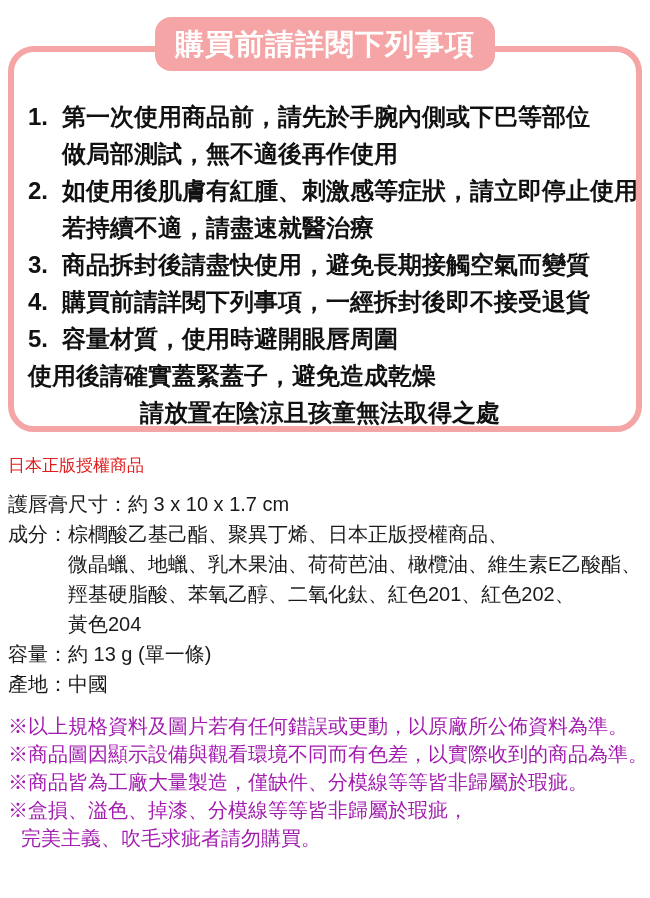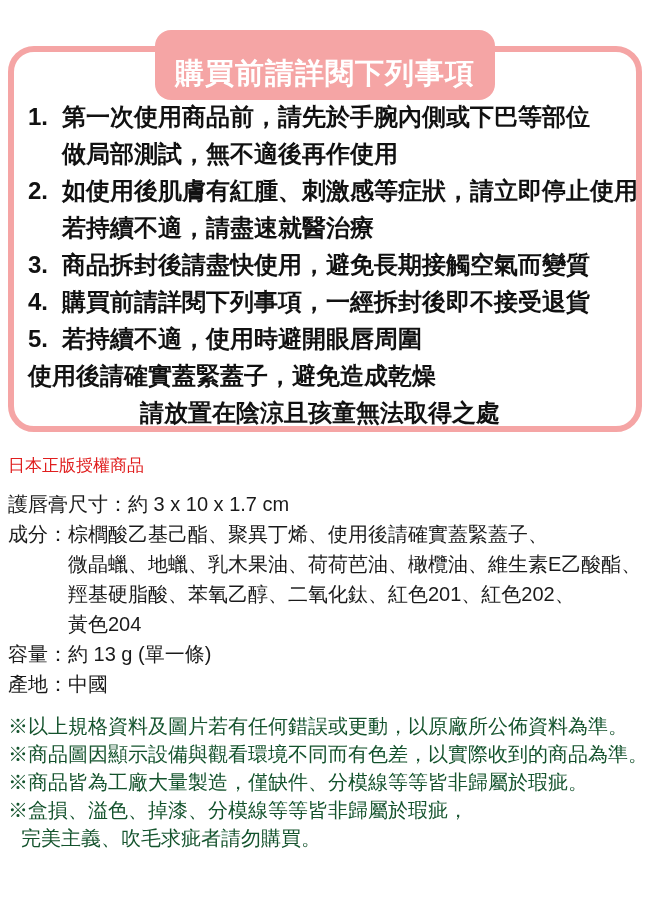--- a/index.html
+++ b/index.html
@@ -2,24 +2,24 @@
 <html style="--pink: #f5a5a5; --red: #e01e1e;"><head>
 <meta charset="utf-8">
 <style>
   :root { --pink:#f5a5a5; --red:#e01e1e; }
   * { margin:0; padding:0; box-sizing:border-box; }
   html,body { width:650px; height:898px; background:#ffffff; }
   body { position:relative; overflow:hidden; font-family:"Liberation Sans", sans-serif; }
 
   
   .banner {
-    position:absolute; top:30px; left:50%; transform:translateX(-50%); z-index:2;
+    position:absolute; top:17px; left:50%; transform:translateX(-50%); z-index:2;
     background:var(--pink); color:#ffffff;
     font-size:29px; font-weight:bold; line-height:1; letter-spacing:1px;
-    padding:29px 20px 12px; border-radius:16px; white-space:nowrap;
+    padding:13px 20px 12px; border-radius:16px; white-space:nowrap;
   }
 
   
   .notice-box {
     position:absolute; left:8px; top:46px; width:634px; height:386px;
     border:6px solid var(--pink); border-radius:26px; background:#ffffff;
     padding:46px 8px 0 14px;
   }
   .nline {
     display:flex; font-size:24px; font-weight:bold; color:#111111;
@@ -33,21 +33,21 @@
   
   .details { position:absolute; left:8px; top:437px; width:636px; color:#1a1a1a; }
   .auth { color:var(--red); font-size:17px; line-height:32px; margin-bottom:7px; white-space:nowrap;margin-top:13px; }
   .spec { font-size:20px; line-height:30px; white-space:nowrap; }
   .ingredients { display:flex; }
   .ingredients .ilabel { flex:none; }
   .iline { font-size:20px; line-height:30px; white-space:nowrap; }
 
   
   .disclaimers { margin-top:13px; }
-  .dline { font-size:20px; line-height:28px; color:#14532d; white-space:nowrap; }
+  .dline { font-size:20px; line-height:28px; color:#a21caf; white-space:nowrap; }
   .dline.indent { padding-left:13px; }
 </style>
 </head>
 <body>
 
 <div class="banner">購買前請詳閱下列事項</div>
 
 <div class="notice-box">
   <div class="nline">
     <span class="num">1.</span>
@@ -66,37 +66,37 @@
   <div class="nline">
     <span class="num">3.</span>
     <span>商品拆封後請盡快使用，避免長期接觸空氣而變質</span>
   </div>
   <div class="nline">
     <span class="num">4.</span>
     <span>購買前請詳閱下列事項，一經拆封後即不接受退貨</span>
   </div>
   <div class="nline">
     <span class="num">5.</span>
-    <span>若持續不適，使用時避開眼唇周圍</span>
+    <span>容量材質，使用時避開眼唇周圍</span>
   </div>
   <div class="nline">
     <span>使用後請確實蓋緊蓋子，避免造成乾燥</span>
   </div>
   <div class="nline scont">
     <span>請放置在陰涼且孩童無法取得之處</span>
   </div>
 </div>
 
 <div class="details">
   <div class="auth">日本正版授權商品</div>
   <div class="spec">護唇膏尺寸：約 3 x 10 x 1.7 cm</div>
   <div class="spec ingredients">
     <span class="ilabel">成分：</span>
     <span>
-      <span class="iline" style="display:block">棕櫚酸乙基己酯、聚異丁烯、使用後請確實蓋緊蓋子、</span>
+      <span class="iline" style="display:block">棕櫚酸乙基己酯、聚異丁烯、日本正版授權商品、</span>
       <span class="iline" style="display:block">微晶蠟、地蠟、乳木果油、荷荷芭油、橄欖油、維生素E乙酸酯、</span>
       <span class="iline" style="display:block">羥基硬脂酸、苯氧乙醇、二氧化鈦、紅色201、紅色202、</span>
       <span class="iline" style="display:block">黃色204</span>
     </span>
   </div>
   <div class="spec">容量：約 13 g (單一條)</div>
   <div class="spec">產地：中國</div>
 
   <div class="disclaimers">
     <div class="dline">※以上規格資料及圖片若有任何錯誤或更動，以原廠所公佈資料為準。</div>

